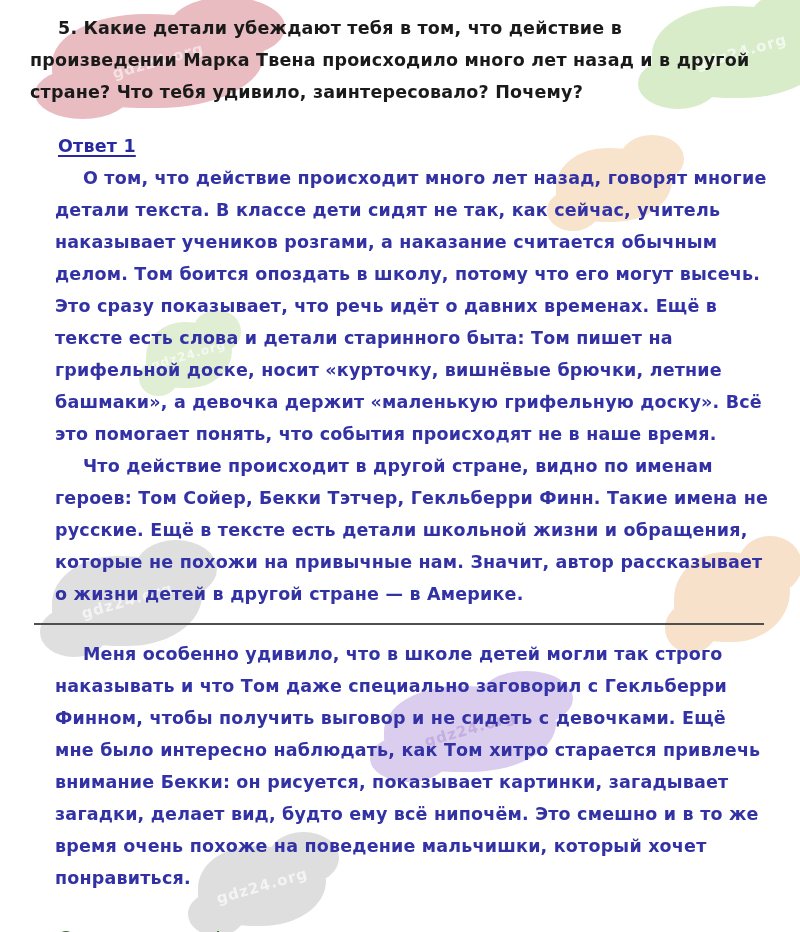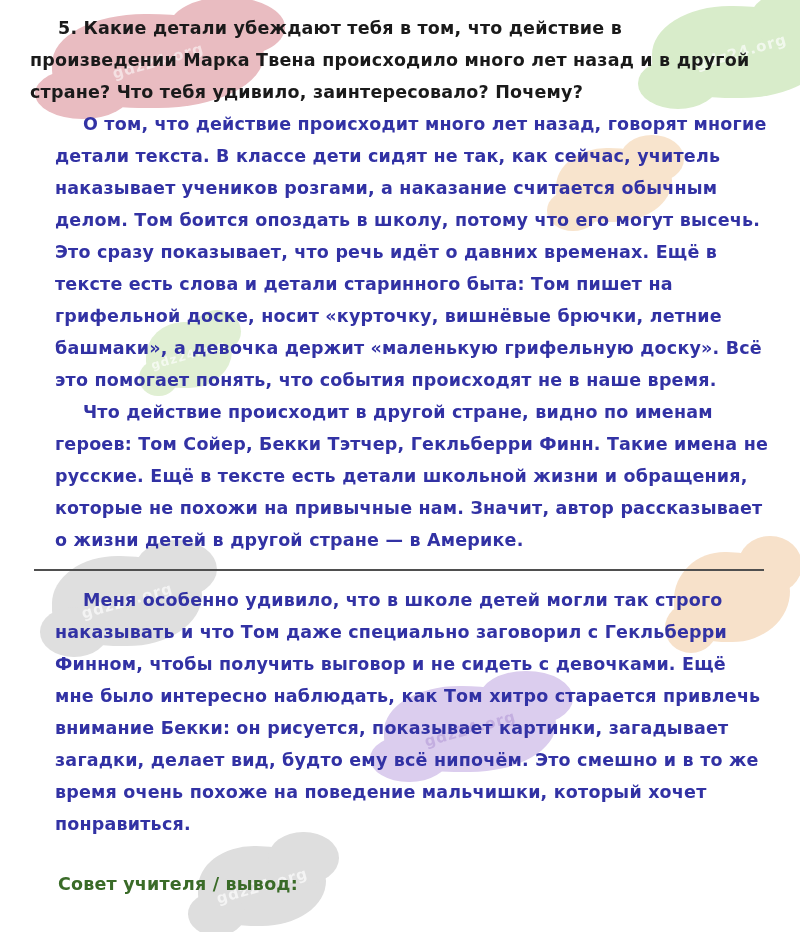--- a/index.html
+++ b/index.html
@@ -135,20 +135,21 @@
   </div>
   <div class="blob blob-gray-b">
     <div class="blob-body"></div>
     <span class="blob-text">gdz24.org</span>
   </div>
 
   <div class="content">
 
     <p class="para question">5. Какие детали убеждают тебя в том, что действие в произведении Марка Твена происходило много лет назад и в другой стране? Что тебя удивило, заинтересовало? Почему?</p>
 
+    <p class="para answer-label">Ответ 1</p>
 
     <p class="para blue">О том, что действие происходит много лет назад, говорят многие детали текста. В классе дети сидят не так, как сейчас, учитель наказывает учеников розгами, а наказание считается обычным делом. Том боится опоздать в школу, потому что его могут высечь. Это сразу показывает, что речь идёт о давних временах. Ещё в тексте есть слова и детали старинного быта: Том пишет на грифельной доске, носит «курточку, вишнёвые брючки, летние башмаки», а девочка держит «маленькую грифельную доску». Всё это помогает понять, что события происходят не в наше время.</p>
 
     <p class="para blue">Что действие происходит в другой стране, видно по именам героев: Том Сойер, Бекки Тэтчер, Гекльберри Финн. Такие имена не русские. Ещё в тексте есть детали школьной жизни и обращения, которые не похожи на привычные нам. Значит, автор рассказывает о жизни детей в другой стране — в Америке.</p>
 
     <hr class="divider">
 
     <p class="para blue">Меня особенно удивило, что в школе детей могли так строго наказывать и что Том даже специально заговорил с Гекльберри Финном, чтобы получить выговор и не сидеть с девочками. Ещё мне было интересно наблюдать, как Том хитро старается привлечь внимание Бекки: он рисуется, показывает картинки, загадывает загадки, делает вид, будто ему всё нипочём. Это смешно и в то же время очень похоже на поведение мальчишки, который хочет понравиться.</p>
 
     <p class="para advice-label">Совет учителя / вывод:</p>

